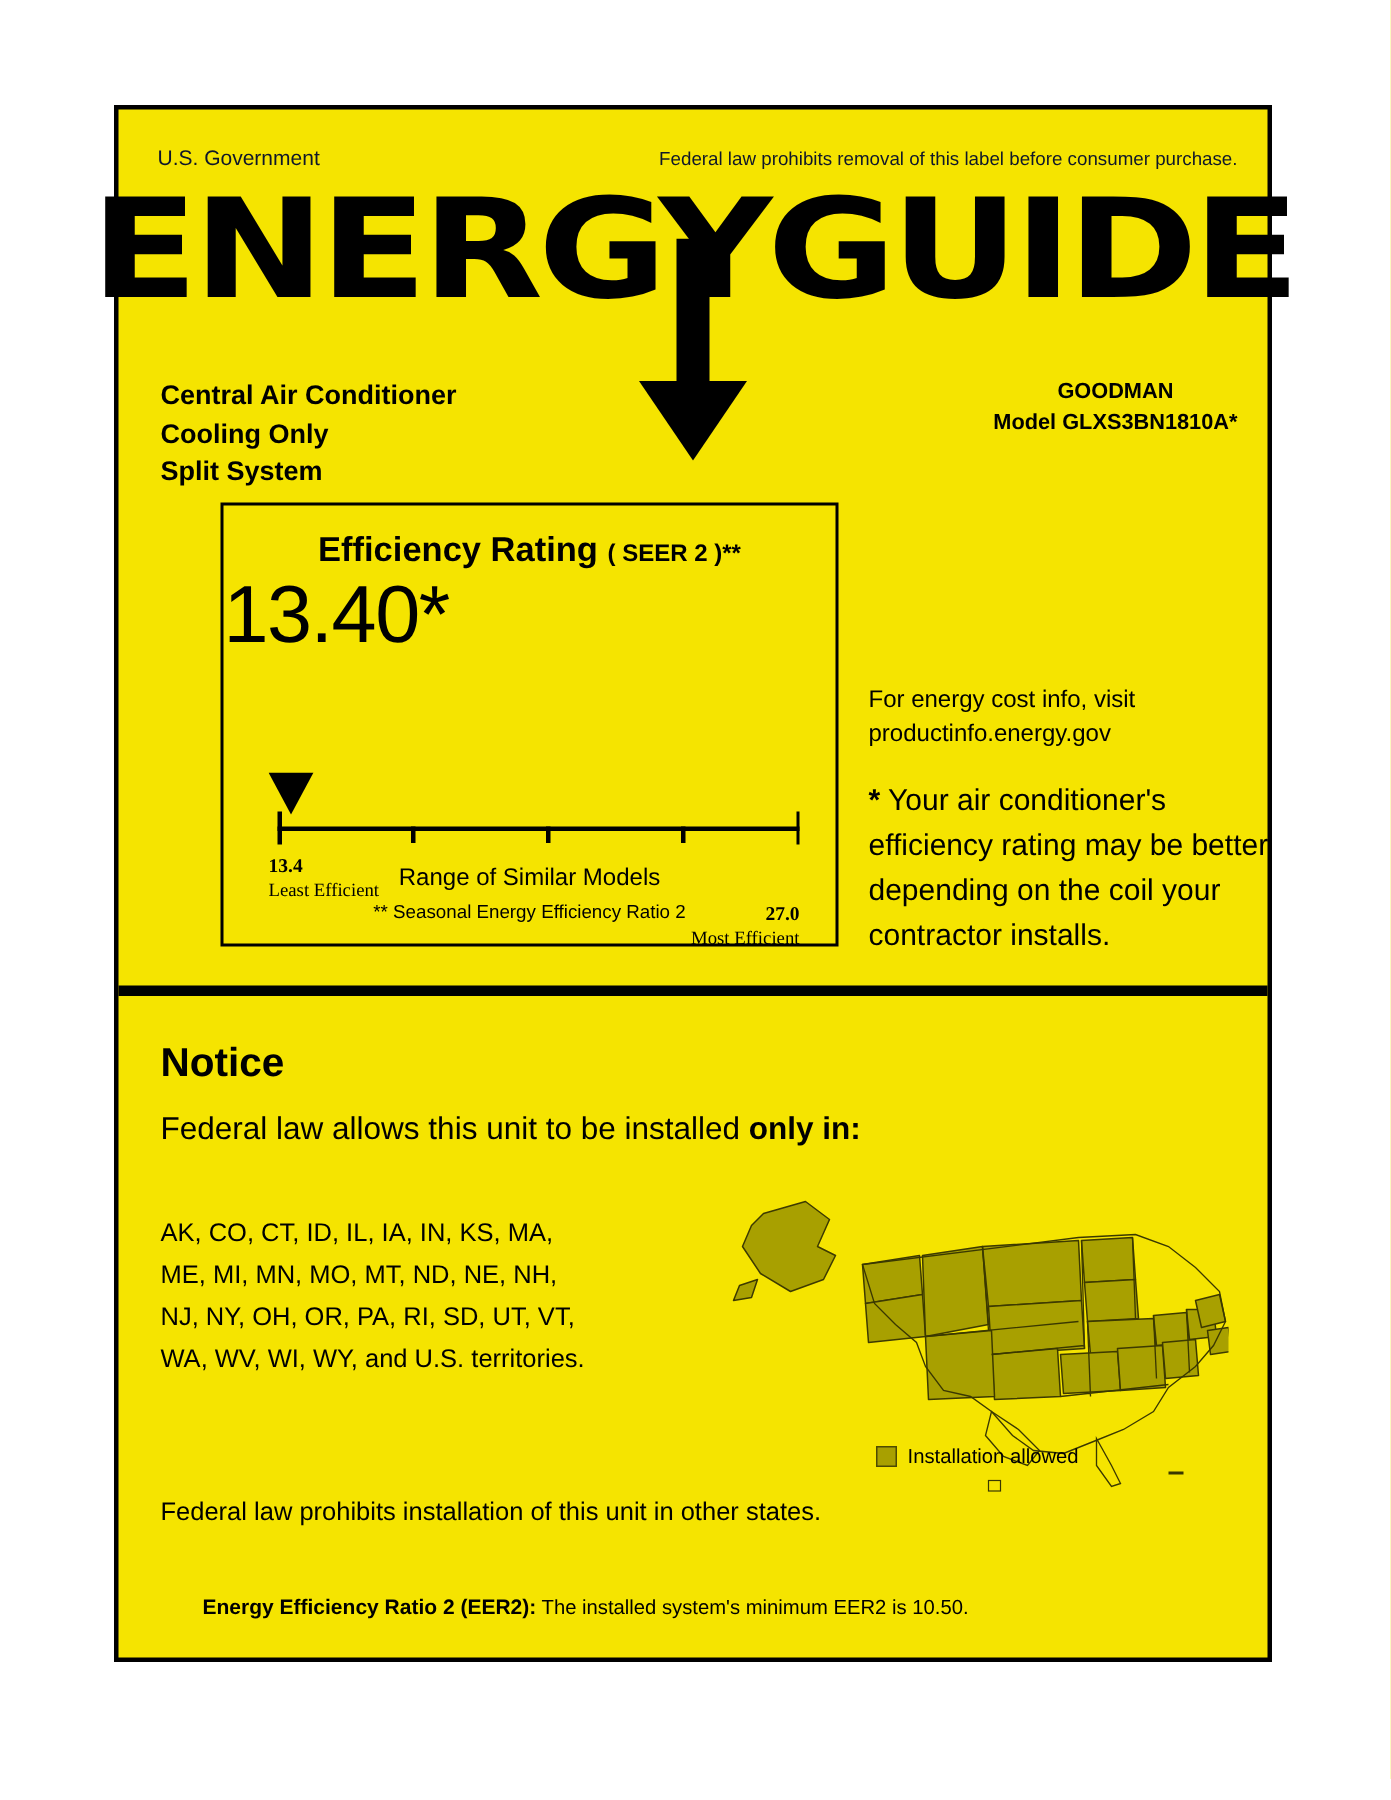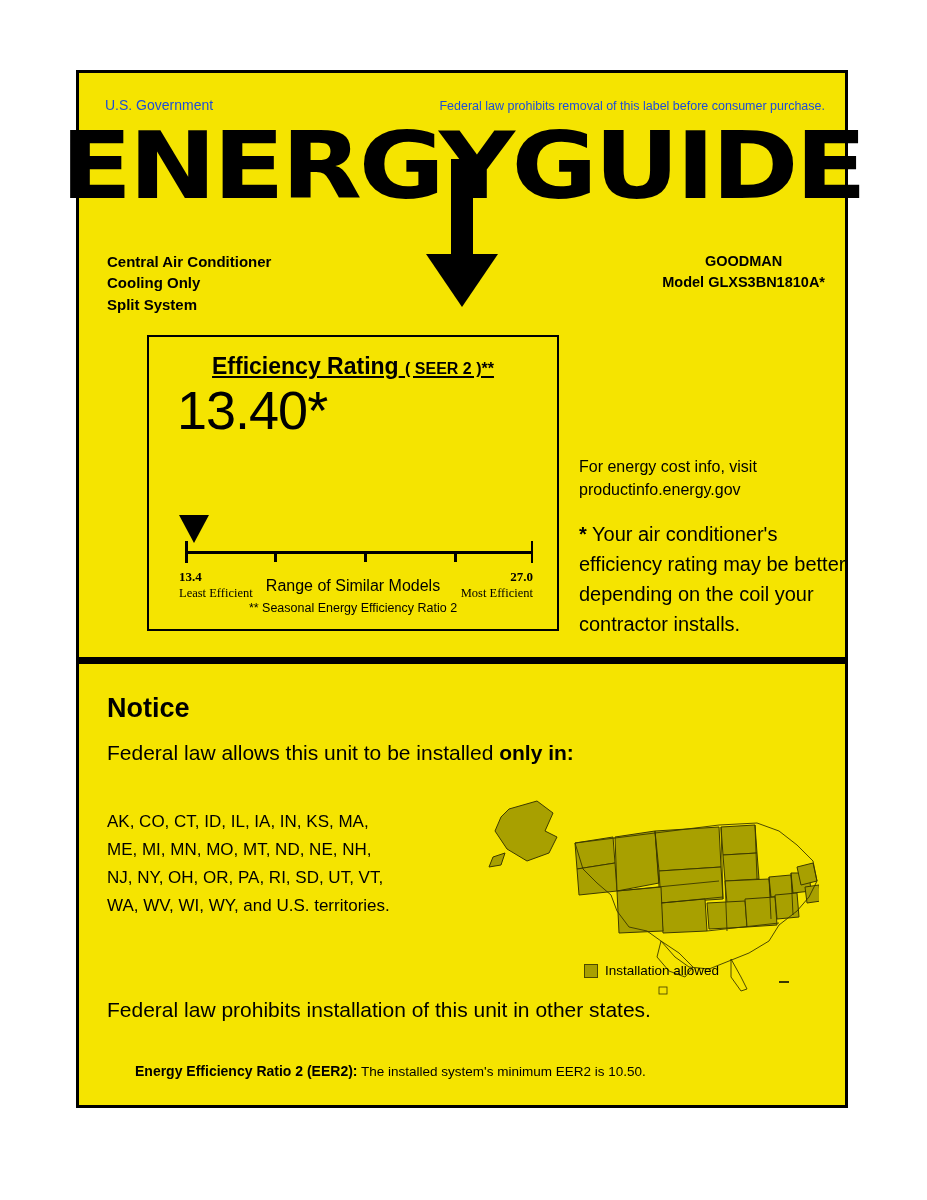--- a/index.html
+++ b/index.html
@@ -26,21 +26,21 @@
   
   .top-row {
     position: absolute;
     top: 24px;
     left: 26px;
     right: 20px;
     display: flex;
     justify-content: space-between;
     align-items: baseline;
     font-size: 13.5px;
-    color: #1d4ed8;
+    color: #0f172a;
   }
   .top-row .gov { font-size: 14px; }
   .top-row .fed { font-size: 12.5px; }
 
   
   .wordmark {
     position: absolute;
     top: 48px;
     left: 0;
     width: 100%;
@@ -64,21 +64,21 @@
     width: 76px;
     height: 150px;
     pointer-events: none;
   }
 
   
   .product-left {
     position: absolute;
     left: 28px;
     top: 178px;
-    font-size: 15px;
+    font-size: 18px;
     font-weight: bold;
     line-height: 1.42;
   }
   .product-right {
     position: absolute;
     right: 20px;
     top: 178px;
     font-size: 14.5px;
     font-weight: bold;
     line-height: 1.42;
@@ -94,29 +94,27 @@
     height: 296px;
     border: 2.5px solid #000;
     box-sizing: border-box;
   }
   .eff-title {
     margin: 16px 0 0 0;
     text-align: center;
     font-size: 23px;
     font-weight: bold;
     white-space: nowrap;
-    text-decoration: underline;
   }
   .eff-title .sub {
     font-size: 16px;
     font-weight: bold;
   }
   .eff-value {
     margin-top: 2px;
-    padding-left: 28px;
     font-size: 54px;
     font-weight: normal;
     letter-spacing: -1px;
     line-height: 1.05;
   }
   .scale-wrap {
     position: absolute;
     left: 30px;
     right: 24px;
     top: 178px;
@@ -155,21 +153,21 @@
     position: absolute;
     left: 0;
     right: 0;
     top: 54px;
     display: flex;
     justify-content: space-between;
     font-size: 12.5px;
   }
   .scale-labels b { font-size: 13px; }
   .scale-labels .lbl { line-height: 1.25; font-family: Liberation Serif, serif; }
-  .scale-labels .right { text-align: right; }
+  .scale-labels .right { text-align: right; margin-top: 32px; }
   .range-text {
     position: absolute;
     left: 0;
     right: 0;
     bottom: 34px;
     text-align: center;
     font-size: 16px;
   }
   .range-note {
     position: absolute;
@@ -253,21 +251,21 @@
     width: 12px;
     height: 12px;
     background: #a8a000;
     border: 1px solid #4d4a00;
     display: inline-block;
   }
   .prohibit {
     position: absolute;
     left: 28px;
     top: 925px;
-    font-size: 21px;
+    font-size: 17px;
   }
   .eer {
     position: absolute;
     left: 28px;
     top: 990px;
     font-size: 14px;
     margin-left: 28px;
   }
   .eer b { font-weight: bold; }
   .eer .rest { font-weight: normal; font-size: 13.5px; }

